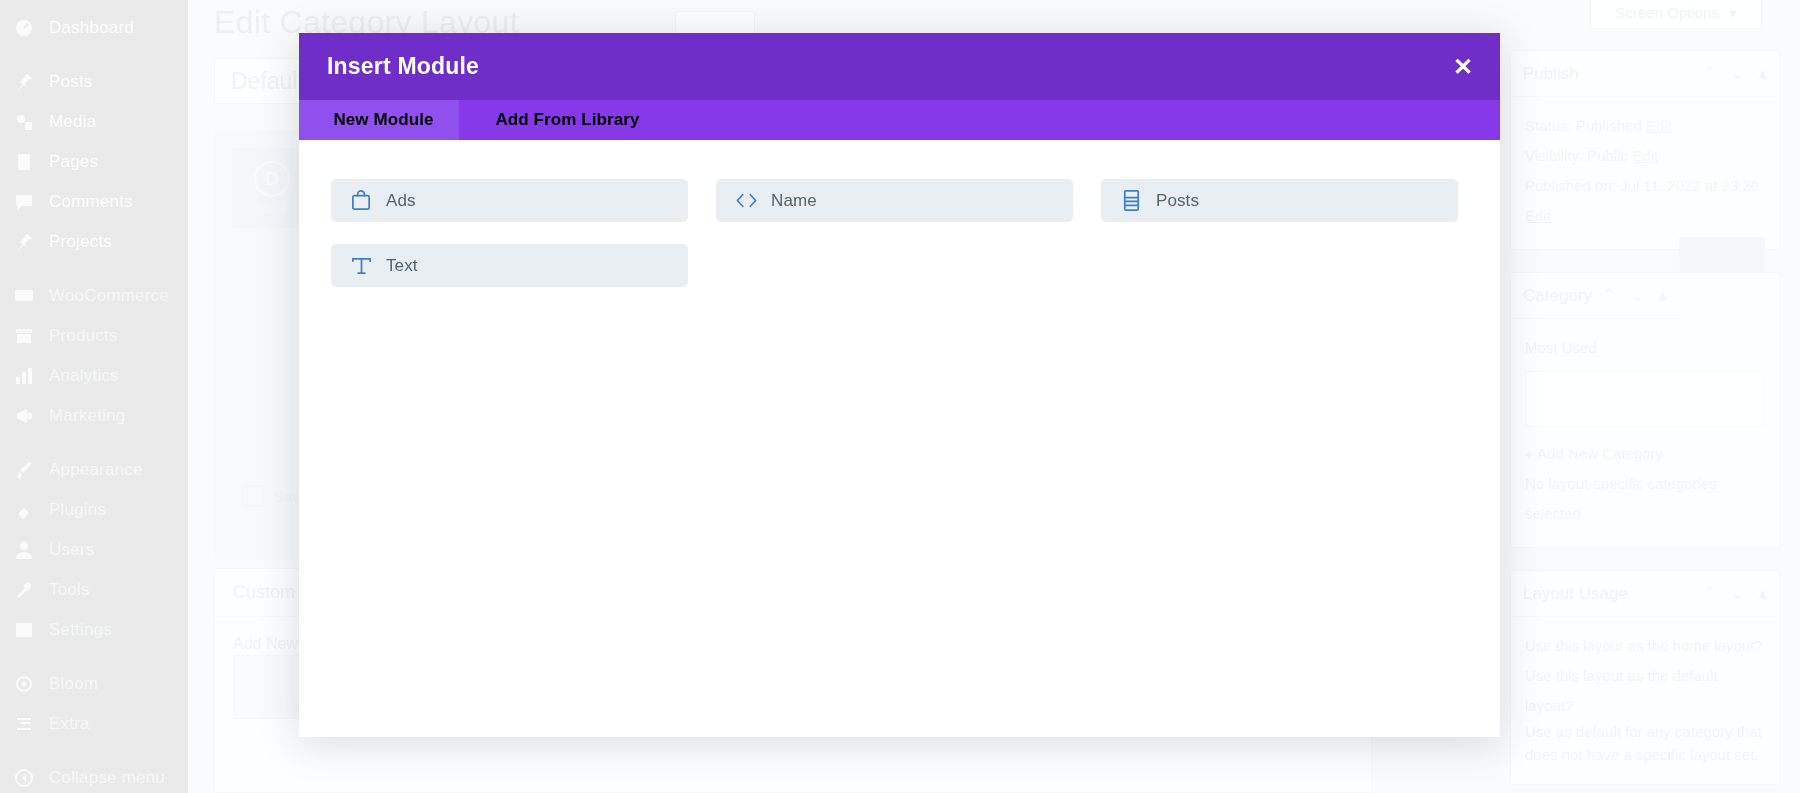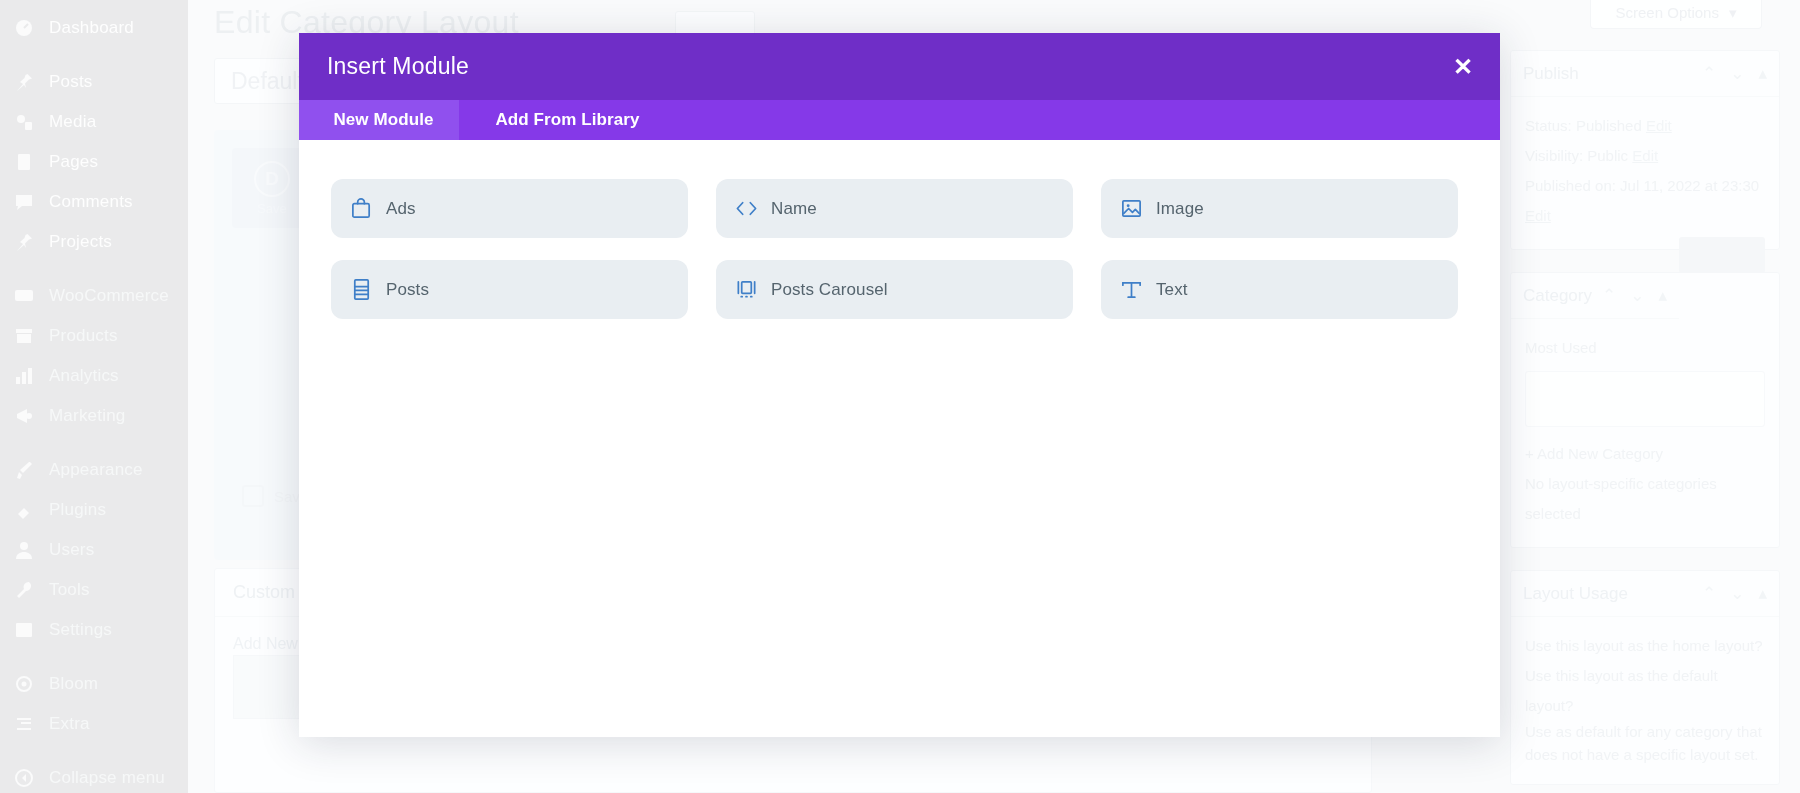--- a/index.html
+++ b/index.html
@@ -139,47 +139,47 @@
     background: #ffffff;
     box-shadow: 0 6px 40px rgba(30,40,60,.16);
     display: flex; flex-direction: column;
   }
   #modal-head {
     height: 67px; background: #6f2ec7;
     display: flex; align-items: center; justify-content: space-between;
     padding: 0 22px 0 28px;
     flex: 0 0 67px;
   }
-  #modal-title { color: #ffffff; font-size: 23px; font-weight: 400; letter-spacing: .2px; }
+  #modal-title { color: #ffffff; font-size: 23px; font-weight: 700; letter-spacing: .2px; }
   #modal-close {
     width: 30px; height: 30px; color: #fff;
     display: flex; align-items: center; justify-content: center;
     font-size: 24px; font-weight: 700; cursor: pointer; line-height: 1;
   }
   #modal-tabs {
     height: 40px; background: #8539e8; display: flex; flex: 0 0 40px;
   }
   .tab {
     display: flex; align-items: center; justify-content: center;
-    height: 100%; color: #ffffff; font-size: 17px; font-weight: 700;
+    height: 100%; color: #000000; font-size: 17px; font-weight: 700;
     cursor: pointer; letter-spacing: .1px; padding-left: 9px;
   }
   .tab.t0 { width: 160px; }
   .tab.t1 { width: 208px; }
   .tab.active { background: #9050ee; }
 
   #modal-body { flex: 1; background: #ffffff; padding: 39px 32px 0 32px; }
   #module-grid {
     display: grid;
     grid-template-columns: repeat(3, 357px);
     column-gap: 28px;
     row-gap: 22px;
   }
   .module-item {
-    height: 59px; background: #e9eef2; border-radius: 12px;
+    height: 43px; background: #e9eef2; border-radius: 5px;
     display: flex; align-items: center; gap: 13px; padding-left: 18px;
     cursor: pointer;
   }
   .module-item .m-ico {
     width: 24px; height: 24px; flex: 0 0 24px;
     display: flex; align-items: center; justify-content: center;
   }
   .module-item .m-ico svg {
     width: 23px; height: 23px;
     stroke: #3f7fc8; fill: none; stroke-width: 1.8;
@@ -489,45 +489,25 @@
               <svg viewBox="0 0 24 24">
                 <path d="M8 6L2.5 12 8 18"></path>
                 <path d="M16 6l5.5 6L16 18"></path>
               </svg>
             </span>
             <span class="m-lbl">Name</span>
           </div>
           <div class="module-item">
             <span class="m-ico">
               <svg viewBox="0 0 24 24">
-                <rect x="3" y="4" width="18" height="16" rx="1"></rect>
-                <circle cx="8.5" cy="9" r="1.5" class="f"></circle>
-                <path d="M4 17l5-5 4 4 3-3 4 4"></path>
-              </svg>
-            </span>
-            <span class="m-lbl">Image</span>
-          </div>
-          <div class="module-item">
-            <span class="m-ico">
-              <svg viewBox="0 0 24 24">
                 <rect x="5" y="2" width="14" height="20" rx="1"></rect>
                 <path d="M5 9h14M5 13h14M5 17h14"></path>
               </svg>
             </span>
             <span class="m-lbl">Posts</span>
-          </div>
-          <div class="module-item">
-            <span class="m-ico">
-              <svg viewBox="0 0 24 24">
-                <rect x="7" y="4" width="10" height="12" rx="1"></rect>
-                <path d="M3.5 4v12M20.5 4v12"></path>
-                <path d="M6.5 19.5h1M11.5 19.5h1M16.5 19.5h1"></path>
-              </svg>
-            </span>
-            <span class="m-lbl">Posts Carousel</span>
           </div>
           <div class="module-item">
             <span class="m-ico">
               <svg viewBox="0 0 24 24">
                 <path d="M3 5h18"></path>
                 <path d="M12 5v15"></path>
                 <path d="M8.5 20h7"></path>
                 <path d="M3 5v2.5M21 5v2.5"></path>
               </svg>
             </span>

